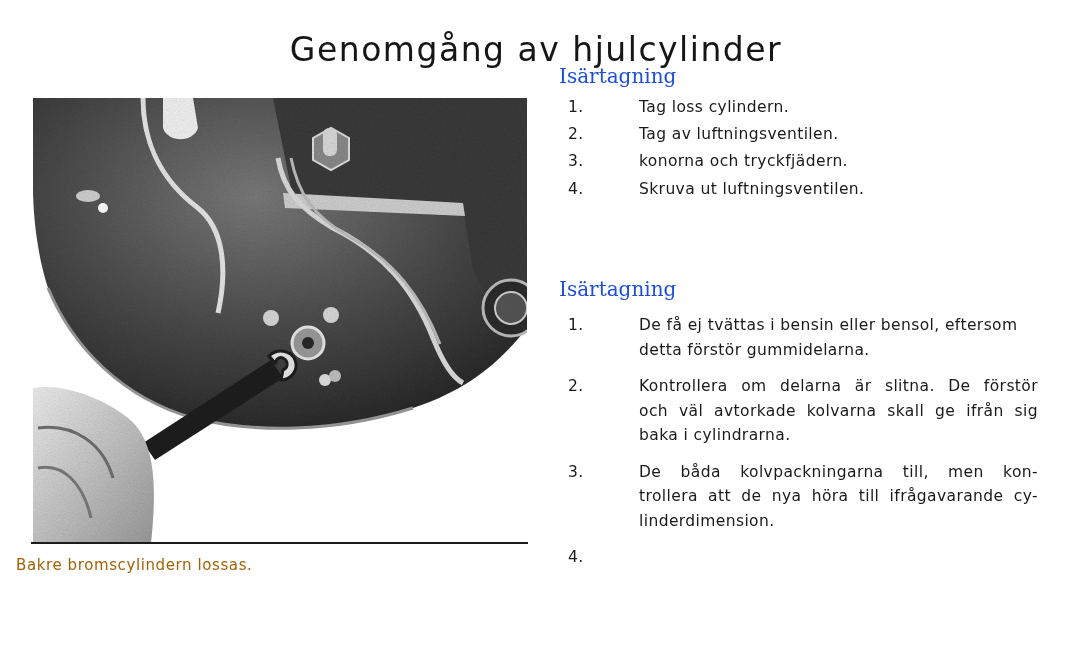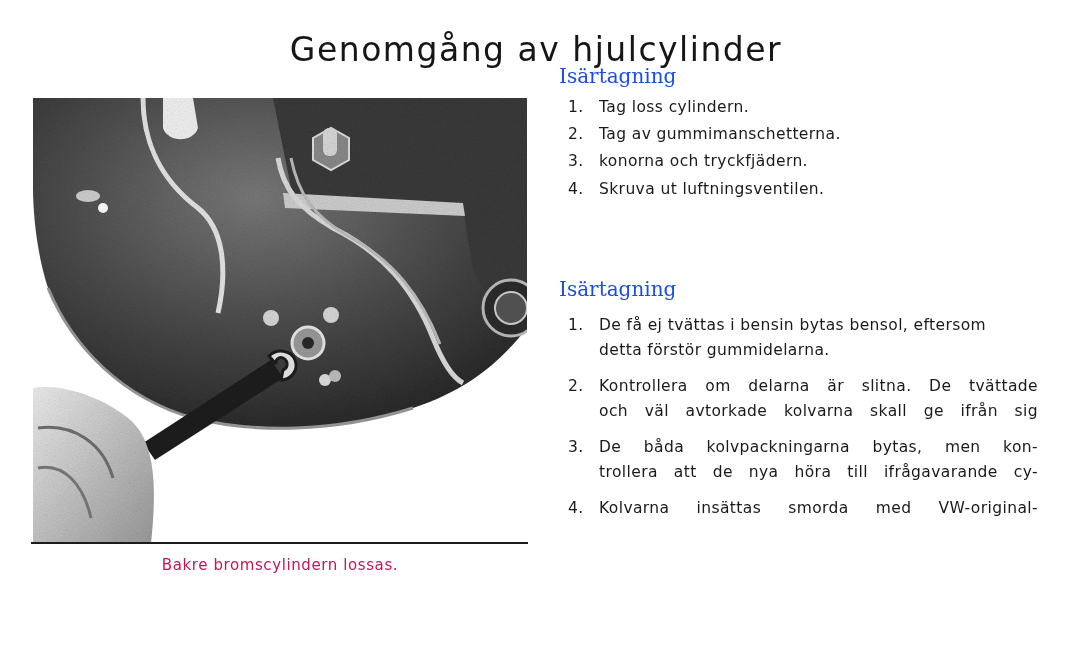--- a/index.html
+++ b/index.html
@@ -20,33 +20,33 @@
   .photo {
     position: absolute; left: 33px; top: 98px; width: 494px; height: 445px;
     overflow: hidden; background: #fff;
   }
   .photo svg { display: block; }
   .photo-rule {
     position: absolute; left: 31px; top: 542px; width: 497px; height: 2px;
     background: #1c1c1c;
   }
   .caption {
-    position: absolute; left: 30px; top: 556px; width: 500px;
-    text-align: center; font-size: 15px; letter-spacing: 0.6px; color: #be185d;
+    position: absolute; left: 16px; top: 556px; width: 500px;
+    text-align: left; font-size: 15px; letter-spacing: 0.6px; color: #a16207;
   }
   
   .section-heading {
     position: absolute; left: 559px;
     font-family: "DejaVu Serif", serif; font-size: 20px; color: #1d4ed8;
   }
   .steps { position: absolute; left: 568px; width: 470px; margin: 0; padding: 0; list-style: none; }
   .step { position: relative; font-size: 15.5px; line-height: 24.5px; letter-spacing: 0.4px; color: #1a1a1a; }
   .step .num { position: absolute; left: 0; top: 0; width: 26px; }
   .step .txt { display: block; margin-left: 31px; text-align: justify; }
-  .step .line { display: block; white-space: nowrap; }
+  .step .line { display: block; white-space: nowrap; margin-left: 40px; }
   .step .line.just { text-align: justify; text-align-last: justify; white-space: normal; }
 </style>
 </head>
 <body>
 
 <h1 class="page-title">Genomgång av hjulcylinder</h1>
 
 <div class="photo">
   <svg width="494" height="445" viewBox="0 0 494 445">
     <defs>
@@ -116,21 +116,21 @@
 <ol class="steps" style="top:95px;">
   <li class="step" style="margin-bottom:2px;">
     <span class="num">1.</span>
     <span class="txt">
         <span class="line">Tag loss cylindern.</span>
       </span>
   </li>
   <li class="step" style="margin-bottom:6px;">
     <span class="num">2.</span>
     <span class="txt">
-        <span class="line">Tag av gummimanschetterna.</span>
+        <span class="line">Tag av luftningsventilen.</span>
       </span>
   </li>
   <li class="step" style="margin-bottom:6px; line-height:19px;">
     <span class="num">3.</span>
     <span class="txt">
       <span class="line">konorna och tryckfjädern.</span>
     </span>
   </li>
   <li class="step">
     <span class="num">4.</span>
@@ -138,37 +138,38 @@
         <span class="line">Skruva ut luftningsventilen.</span>
       </span>
   </li>
 </ol>
 
 <div class="section-heading" style="top:277px;">Isärtagning</div>
 <ol class="steps" style="top:313px;">
   <li class="step" style="margin-bottom:12px;">
     <span class="num">1.</span>
     <span class="txt">
-      <span class="line">De få ej tvättas i bensin bytas bensol, eftersom</span>
+      <span class="line">De få ej tvättas i bensin eller bensol, eftersom</span>
       <span class="line">detta förstör gummidelarna.</span>
     </span>
   </li>
   <li class="step" style="margin-bottom:12px;">
     <span class="num">2.</span>
     <span class="txt">
-      <span class="line just">Kontrollera om delarna är slitna. De tvättade</span>
+      <span class="line just">Kontrollera om delarna är slitna. De förstör</span>
       <span class="line just">och väl avtorkade kolvarna skall ge ifrån sig</span>
+      <span class="line">baka i cylindrarna.</span>
     </span>
   </li>
   <li class="step" style="margin-bottom:12px;">
     <span class="num">3.</span>
     <span class="txt">
-      <span class="line just">De båda kolvpackningarna bytas, men kon-</span>
+      <span class="line just">De båda kolvpackningarna till, men kon-</span>
       <span class="line just">trollera att de nya höra till ifrågavarande cy-</span>
+      <span class="line">linderdimension.</span>
     </span>
   </li>
   <li class="step">
     <span class="num">4.</span>
     <span class="txt">
-      <span class="line just">Kolvarna insättas smorda med VW-original-</span>
     </span>
   </li>
 </ol>
 
 </body></html>

